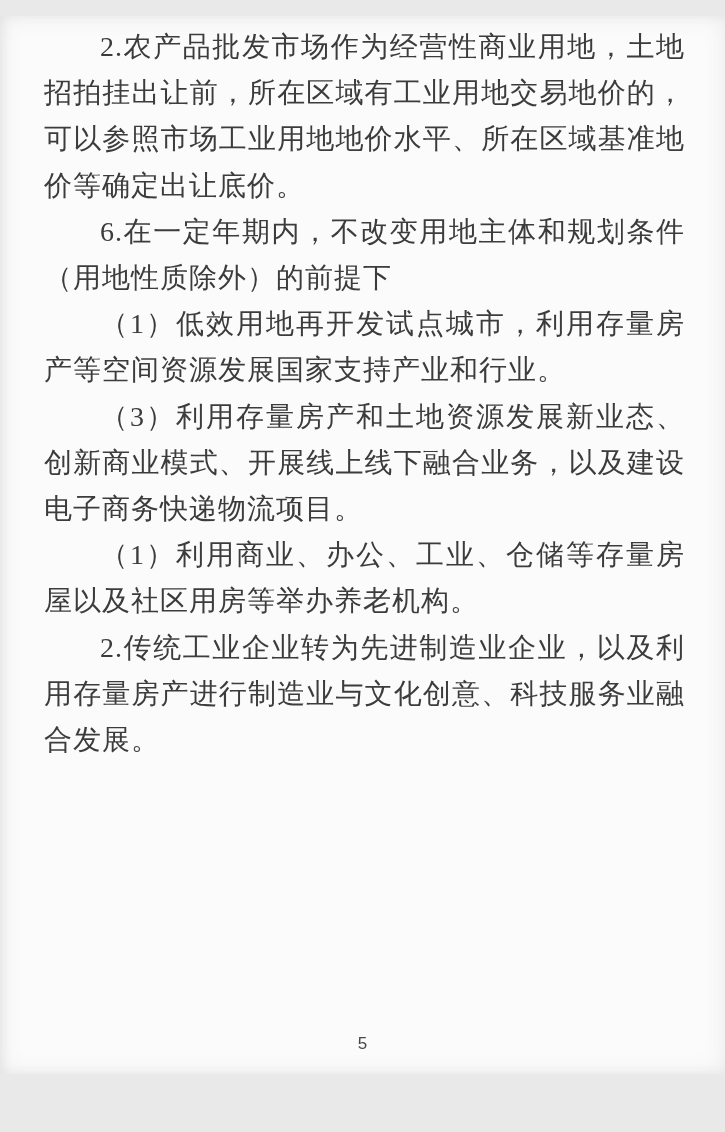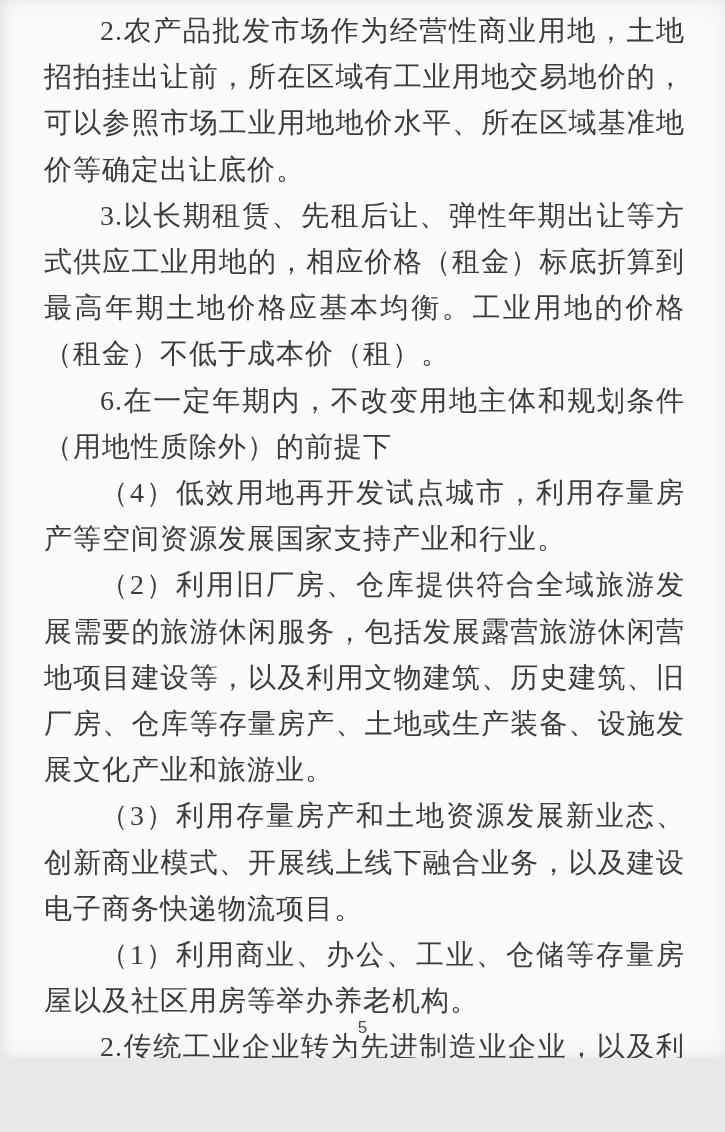--- a/index.html
+++ b/index.html
@@ -4,21 +4,21 @@
 <style>
   html, body {
     margin: 0;
     padding: 0;
     background: #e9e9e9;
   }
   .page {
     position: relative;
     width: 725px;
     height: 1058px;
-    margin: 0 auto;
+    margin: 16px auto;
     background: #fbfbfb;
     box-shadow: inset 0 0 22px rgba(90,90,90,0.10), inset 4px 0 10px rgba(120,120,120,0.08);
     overflow: hidden;
     font-family: "Liberation Serif", "DejaVu Serif", serif;
     color: #3c3c3c;
   }
   .content {
     padding: 8px 40px 0 44px;
     font-size: 28px;
     line-height: 46.2px;
@@ -44,22 +44,20 @@
     color: #474747;
     letter-spacing: 0;
   }
 </style>
 </head>
 <body>
 
 <div class="page">
   <div class="content">
     <p>2.农产品批发市场作为经营性商业用地，土地招拍挂出让前，所在区域有工业用地交易地价的，可以参照市场工业用地地价水平、所在区域基准地价等确定出让底价。</p>
-    <p>3.以长期租赁、先租后让、弹性年期出让等方式供应工业用地的，相应价格（租金）标底折算到最高年期土地价格应基本均衡。工业用地的价格（租金）不低于成本价（租）。</p>
     <p>6.在一定年期内，不改变用地主体和规划条件（用地性质除外）的前提下</p>
-    <p>（4）低效用地再开发试点城市，利用存量房产等空间资源发展国家支持产业和行业。</p>
-    <p>（2）利用旧厂房、仓库提供符合全域旅游发展需要的旅游休闲服务，包括发展露营旅游休闲营地项目建设等，以及利用文物建筑、历史建筑、旧厂房、仓库等存量房产、土地或生产装备、设施发展文化产业和旅游业。</p>
+    <p>（1）低效用地再开发试点城市，利用存量房产等空间资源发展国家支持产业和行业。</p>
     <p>（3）利用存量房产和土地资源发展新业态、创新商业模式、开展线上线下融合业务，以及建设电子商务快递物流项目。</p>
     <p>（1）利用商业、办公、工业、仓储等存量房屋以及社区用房等举办养老机构。</p>
     <p>2.传统工业企业转为先进制造业企业，以及利用存量房产进行制造业与文化创意、科技服务业融合发展。</p>
   </div>
   <div class="page-number">5</div>
 </div>
 
 </body></html>

